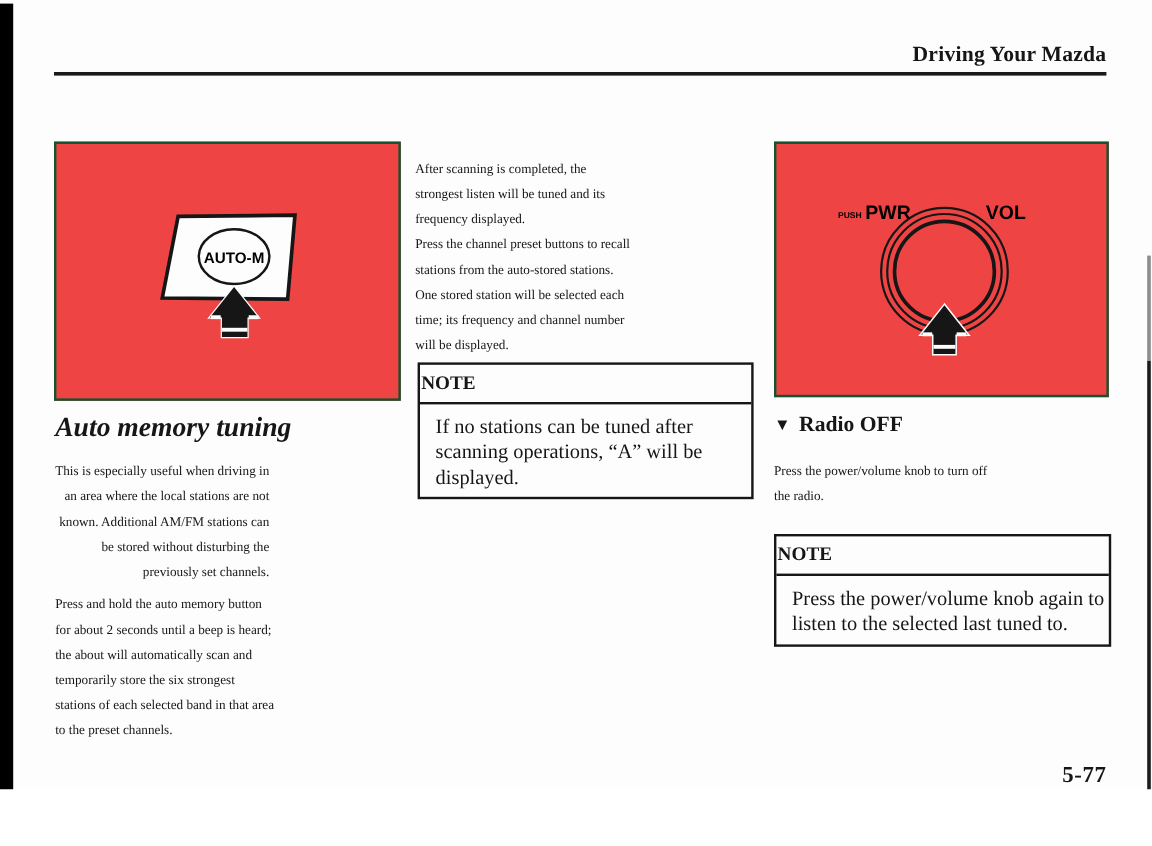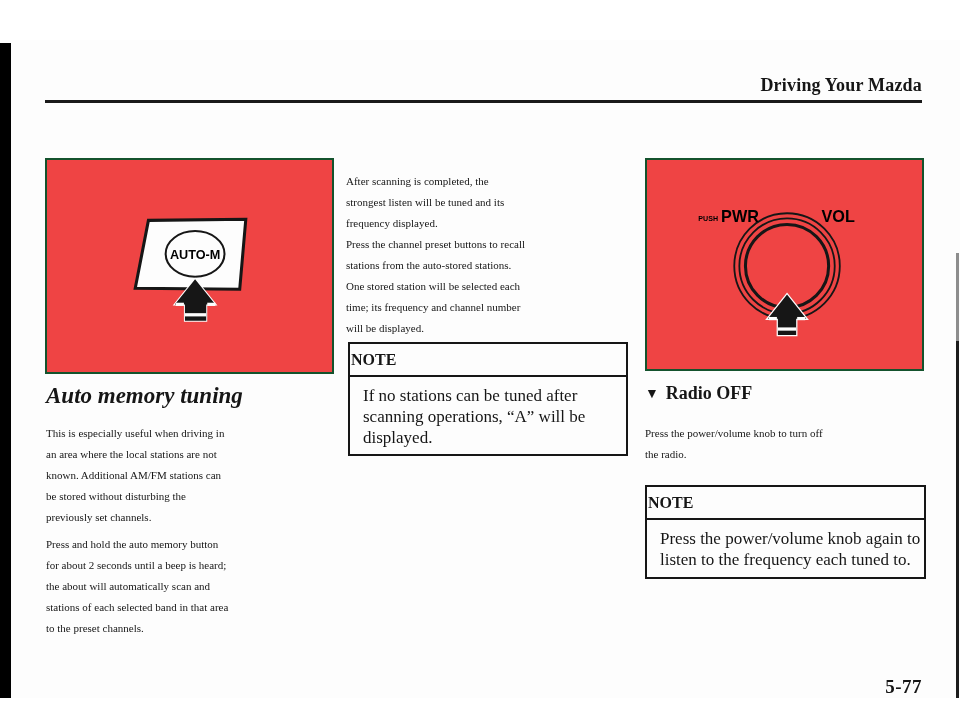--- a/index.html
+++ b/index.html
@@ -1,40 +1,40 @@
 <!DOCTYPE html>
 <html><head>
 <meta charset="utf-8">
 <style>
   html,body { margin:0; padding:0; background:#ffffff; }
   .page {
     position:relative; width:960px; height:658px;
     background:#fdfdfd; overflow:hidden;
-    font-family:"Liberation Serif", serif; color:#161616;margin-top:40px;
+    font-family:"Liberation Serif", serif; color:#161616;
   }
   .abs { position:absolute; }
 
   
   .bar-left  { left:0; top:3px; width:11px; height:702px; background:#000; }
   .bar-bottom{ left:0; top:697px; width:960px; height:8px; background:#000; }
   .edge-right{ left:956px; top:213px; width:3px; height:484px;
                background:linear-gradient(#8d8d8d 0 88px, #1c1c1c 88px 100%); }
 
   .header-title { right:38px; top:35px; font-size:18px; font-weight:bold; letter-spacing:0.2px; }
   .header-rule  { left:45px; top:60px; width:877px; height:3px; background:#1a1a1a; }
 
   .figure-box { border:2px solid #14532d; background:#ef4444; }
   .box-left  { left:45px; top:118px; width:285px; height:212px; }
   .box-right { left:645px; top:118px; width:275px; height:209px; }
   .figure-box svg { display:block; width:100%; height:100%; }
 
   .txt { font-size:11px; line-height:21px; white-space:nowrap; }
 
   .h-left  { left:46px;  top:345px; font-size:23px; font-weight:bold;font-style:italic; }
-  .p1-left { left:46px;  top:383px; }
+  .p1-left { left:46px;  top:383px;text-align:right; }
   .p2-left { left:46px;  top:494px; }
   .mid-body{ left:346px; top:131px; }
   .h-right { left:645px; top:343px; font-size:18px; font-weight:bold; }
   .h-right .marker { font-size:14px; margin-right:7px; position:relative; top:-1px; }
   .p-right { left:645px; top:383px; }
 
   .note-box  { border:2px solid #161616; background:#fdfdfd; }
   .note-mid  { left:348px; top:302px; width:276px; height:110px; }
   .note-right{ left:645px; top:445px; width:277px; height:90px; }
   .note-head { height:31px; border-bottom:2px solid #161616; display:flex; align-items:center;
@@ -119,36 +119,37 @@
       <div>This is especially useful when driving in</div>
       <div>an area where the local stations are not</div>
       <div>known. Additional AM/FM stations can</div>
       <div>be stored without disturbing the</div>
       <div>previously set channels.</div>
     </div>
   <div class="abs txt p2-left">
       <div>Press and hold the auto memory button</div>
       <div>for about 2 seconds until a beep is heard;</div>
       <div>the about will automatically scan and</div>
+      <div>temporarily store the six strongest</div>
       <div>stations of each selected band in that area</div>
       <div>to the preset channels.</div>
     </div>
 
   <div class="abs txt h-right">
     <span class="marker">▼</span><span>Radio OFF</span>
   </div>
   <div class="abs txt p-right">
       <div>Press the power/volume knob to turn off</div>
       <div>the radio.</div>
     </div>
 
   <div class="abs note-box note-right">
     <div class="note-head">NOTE</div>
     <div class="note-body">
         <div>Press the power/volume knob again to</div>
-        <div>listen to the frequency each tuned to.</div>
+        <div>listen to the selected last tuned to.</div>
       </div>
   </div>
 
   <div class="abs page-number">5-77</div>
   <div class="abs watermark">carmanualsonline.info</div>
 
 </div>
 
 </body></html>

